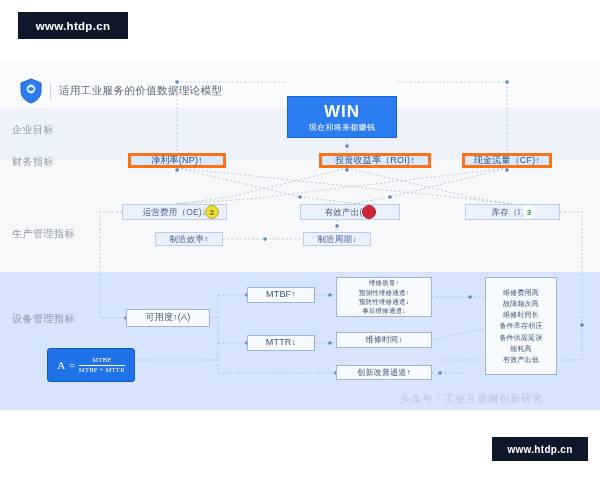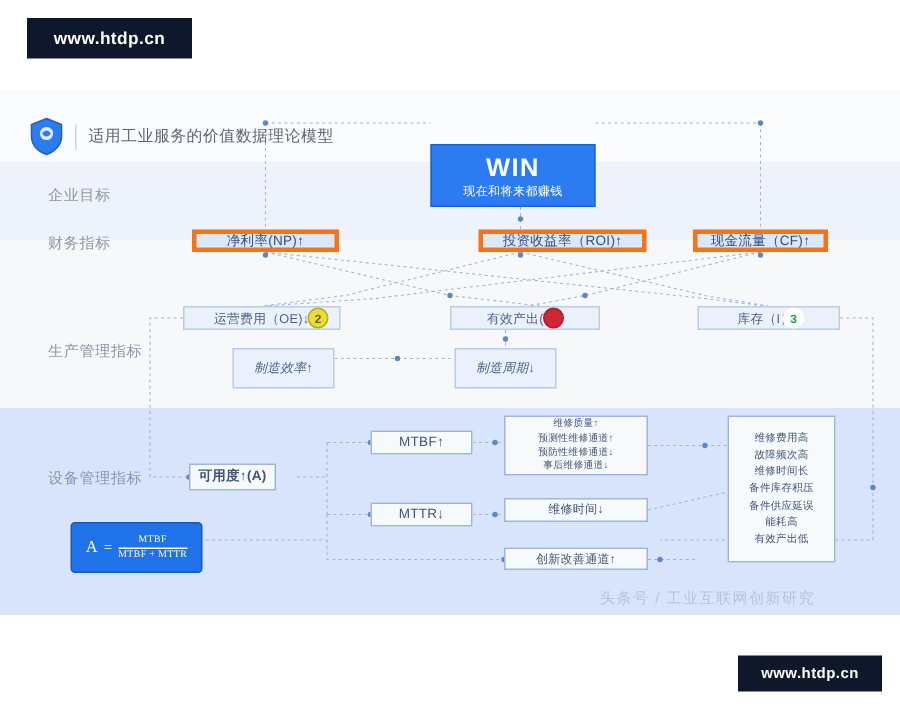--- a/index.html
+++ b/index.html
@@ -31,21 +31,21 @@
   .band-d{top:212px;height:138px;background:#d7e4fb;}
 
   
   .hdr{position:absolute;left:20px;top:18px;display:flex;align-items:center;gap:8px;}
   .shield{width:22px;height:26px;position:relative;}
   .shield svg{display:block;}
   .hdr-div{width:1px;height:17px;background:#c9d4e4;}
   .hdr-title{font-size:10.5px;color:#5b6578;letter-spacing:.4px;}
 
   
-  .side{position:absolute;left:32px;font-size:10px;color:#8d97a8;letter-spacing:.5px;}
+  .side{position:absolute;left:12px;font-size:10px;color:#8d97a8;letter-spacing:.5px;}
 
   
   .node{
     position:absolute;box-sizing:border-box;
     display:flex;align-items:center;justify-content:center;
     text-align:center;line-height:1.25;
   }
   .n-blue{
     background:#2b7cf0;color:#ffffff;border:1px solid #1d63cf;
   }
@@ -75,39 +75,39 @@
   .f1{left:128px;top:93px;width:98px;}
   .f2{left:291px;top:93px;width:112px;margin-left:28px;}
   .f3{left:462px;top:93px;width:90px;}
 
   
   .prod{height:16px;}
   .p1{left:122px;top:144px;width:105px;}
   .p2{left:300px;top:144px;width:100px;}
   .p3{left:465px;top:144px;width:95px;}
 
-  .sub{height:27px;font-style:italic;}
+  .sub{height:14px;}
   .s1{left:155px;top:172px;width:68px;}
   .s2{left:303px;top:172px;width:68px;}
 
   
   .badge{
     position:absolute;width:14px;height:14px;border-radius:50%;
     display:flex;align-items:center;justify-content:center;
     font-size:8px;font-weight:bold;box-sizing:border-box;
   }
   .b-red{background:#cf2536;color:#cf2536;border:1px solid #b01d2c;}
   .b-yellow{background:#eadd3a;color:#6d6410;border:1.5px solid #b9ad16;}
   .b-green{background:#ffffff;color:#1f9e4a;border:1.5px solid #27a busy;}
   .b1{left:362px;top:145px;}
   .b2{left:205px;top:145px;}
   .b3{left:522px;top:145px;}
 
   
-  .eq-avail{left:126px;top:249px;width:58px;height:18px;font-size:9px;font-weight:bold;}
+  .eq-avail{left:126px;top:249px;width:84px;height:18px;font-size:9px;}
   .eq-mtbf{left:247px;top:227px;width:68px;height:16px;font-size:9px;}
   .eq-mttr{left:247px;top:275px;width:68px;height:16px;font-size:9px;}
   .eq-q{left:336px;top:217px;width:96px;height:40px;
         flex-direction:column;align-items:center;justify-content:center;
         font-size:6.5px;line-height:1.45;}
   .eq-time{left:336px;top:272px;width:96px;height:16px;font-size:8px;}
   .eq-inno{left:336px;top:305px;width:96px;height:15px;font-size:8px;}
   .eq-right{left:485px;top:217px;width:72px;height:98px;
         flex-direction:column;align-items:center;justify-content:center;
         font-size:7px;line-height:1.6;}

